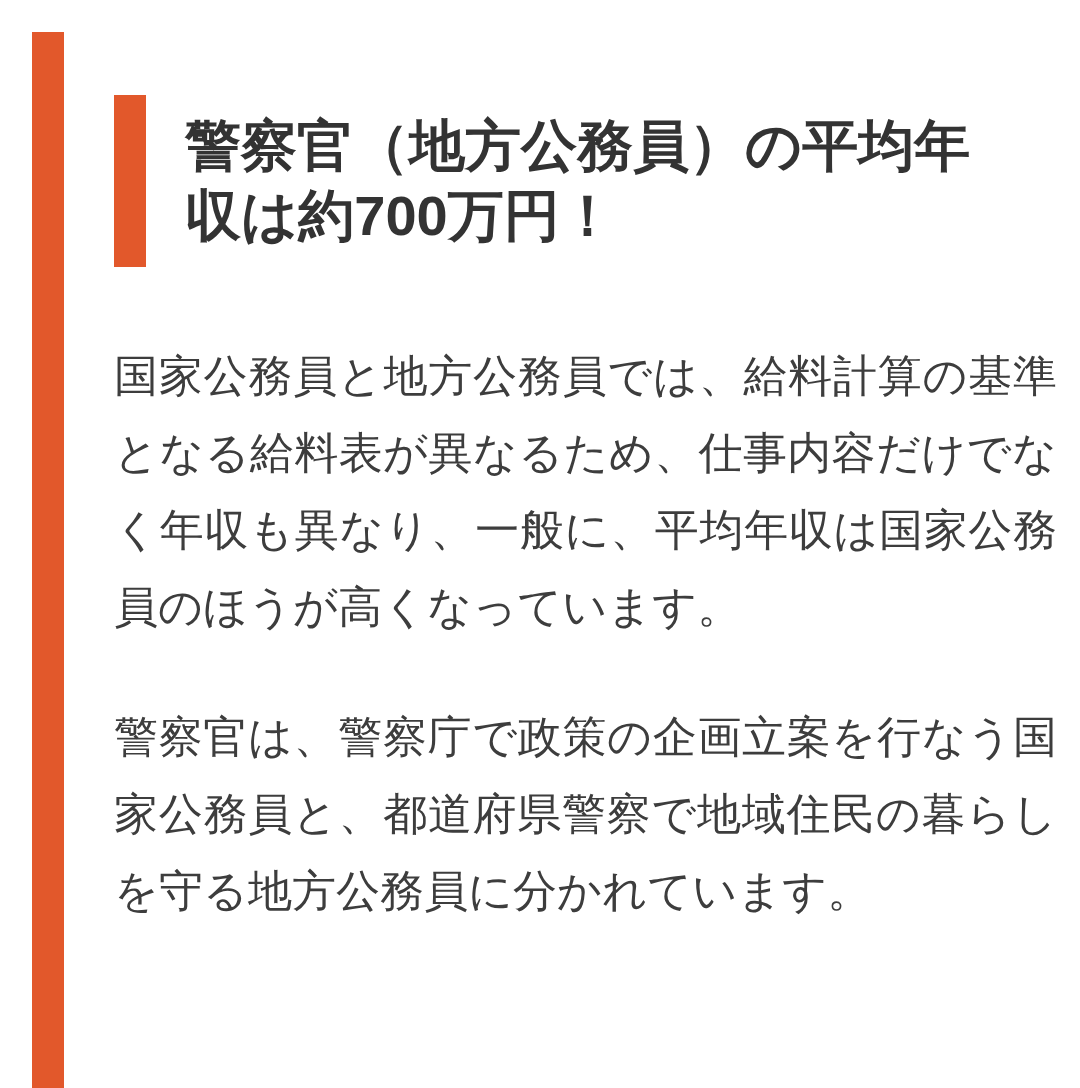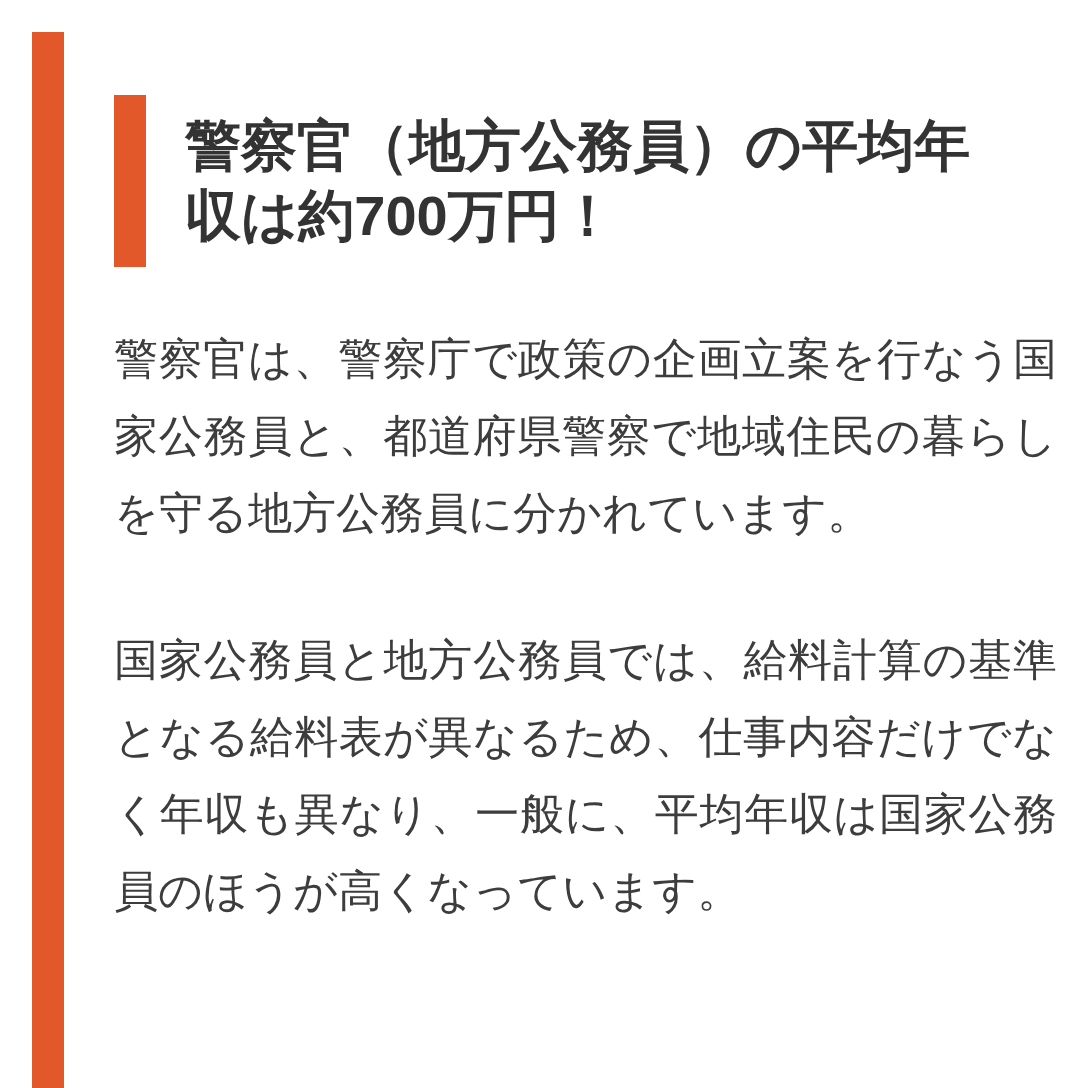--- a/index.html
+++ b/index.html
@@ -73,19 +73,19 @@
   <div class="edge left"></div>
   <div class="edge right"></div>
 
   <div class="content">
 
     <h2 class="heading">
       <span class="accent"></span>
       <span class="heading-text">警察官（地方公務員）の平均年収は約700万円！</span>
     </h2>
 
+    <p class="body-paragraph">国家公務員と地方公務員では、給料計算の基準となる給料表が異なるため、仕事内容だけでなく年収も異なり、一般に、平均年収は国家公務員のほうが高くなっています。</p>
+
     <p class="body-paragraph first">警察官は、警察庁で政策の企画立案を行なう国家公務員と、都道府県警察で地域住民の暮らしを守る地方公務員に分かれています。</p>
-
-    <p class="body-paragraph">国家公務員と地方公務員では、給料計算の基準となる給料表が異なるため、仕事内容だけでなく年収も異なり、一般に、平均年収は国家公務員のほうが高くなっています。</p>
 
 
   </div>
 </div>
 
 </body></html>

